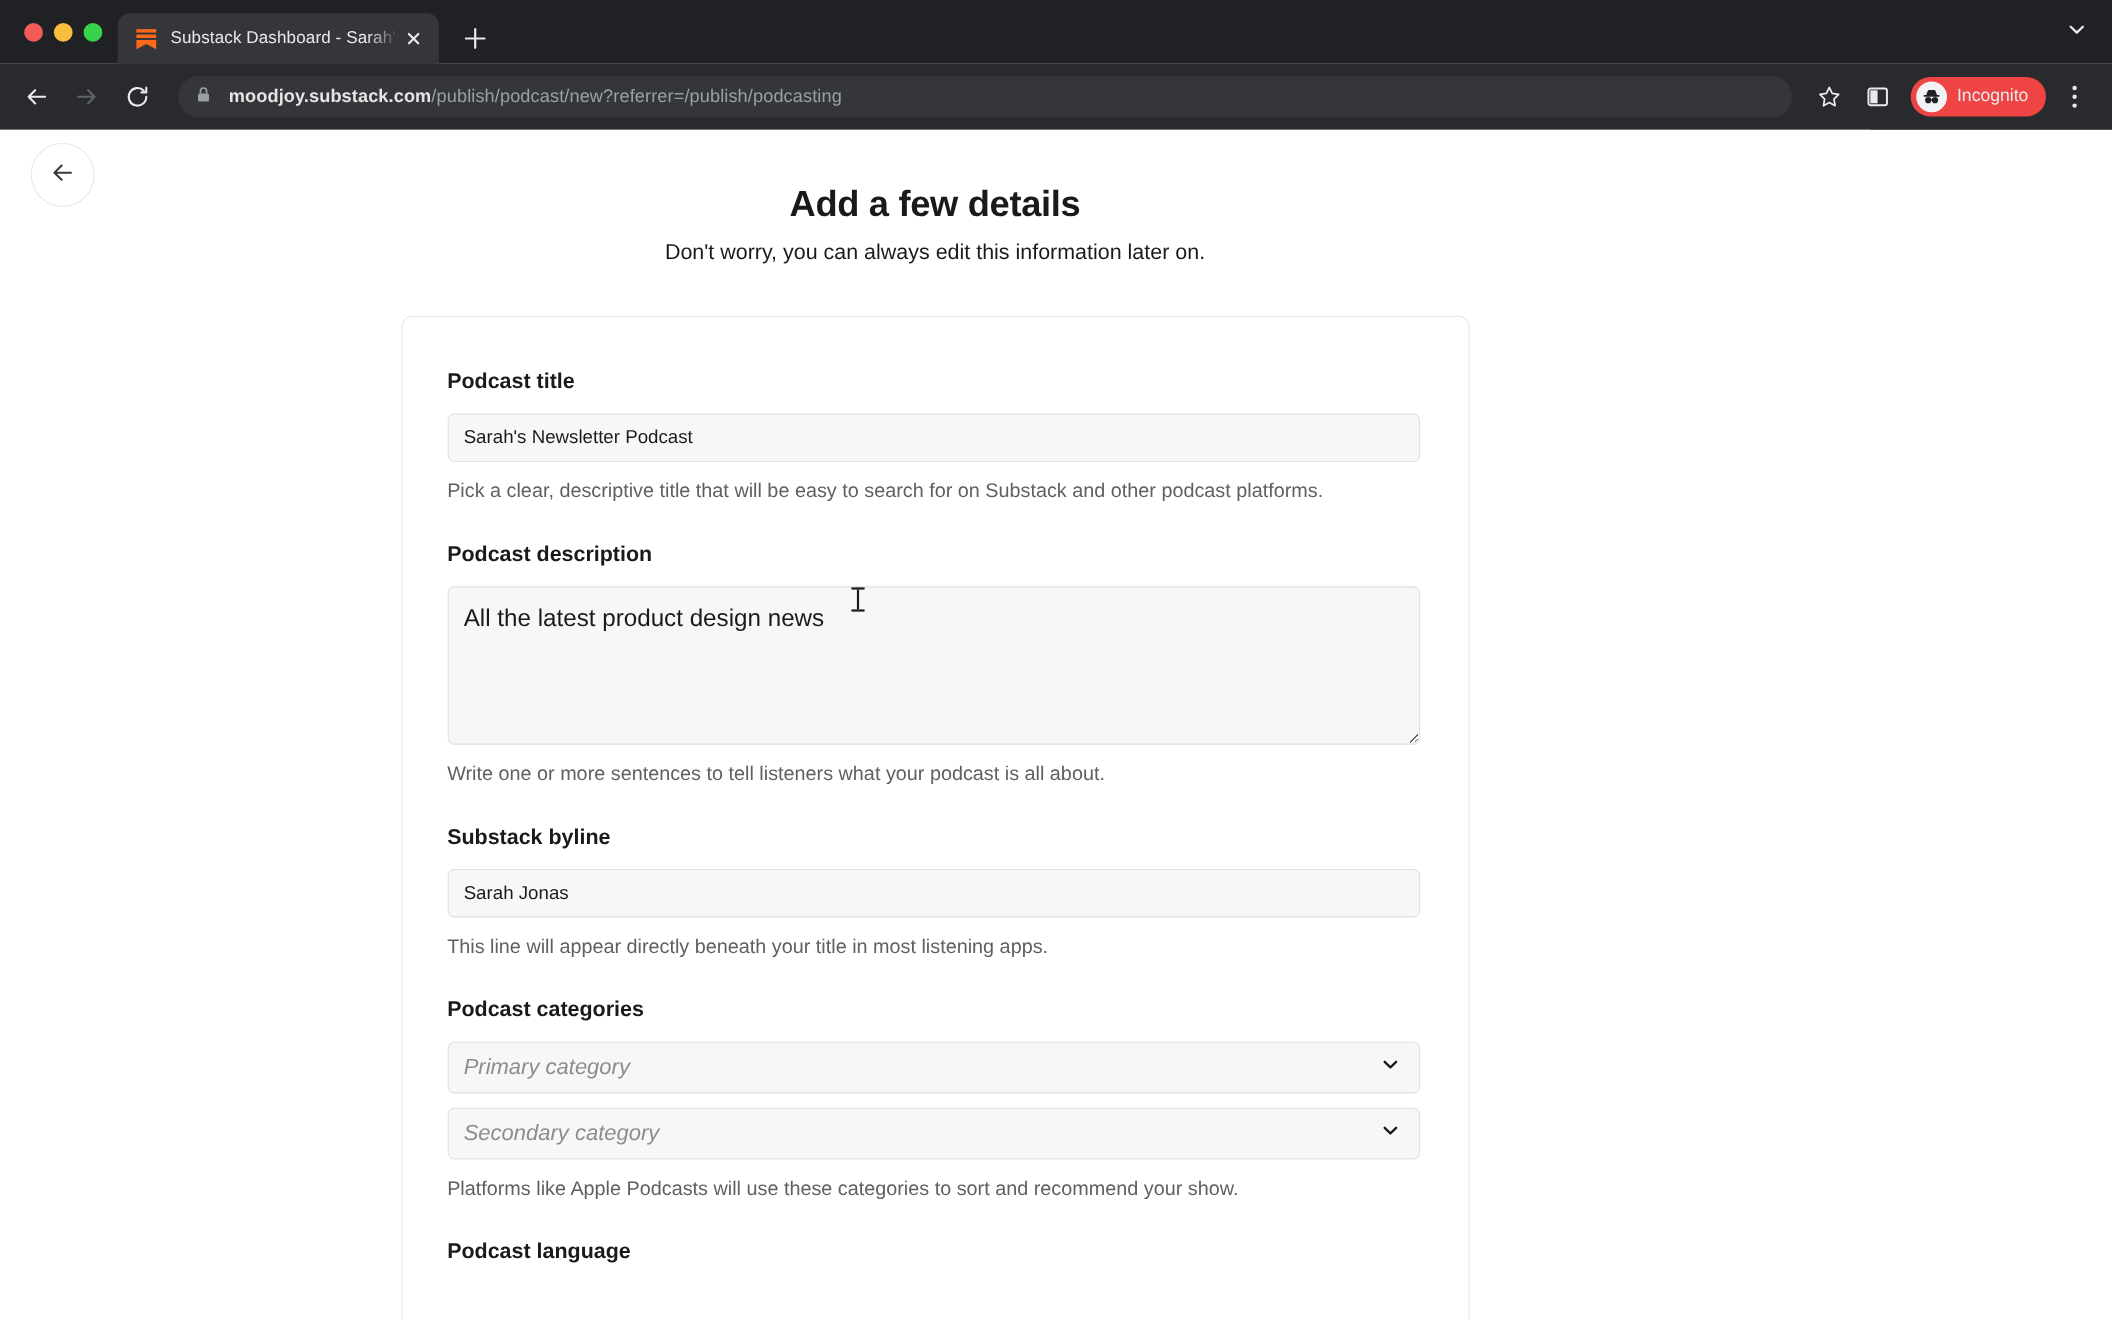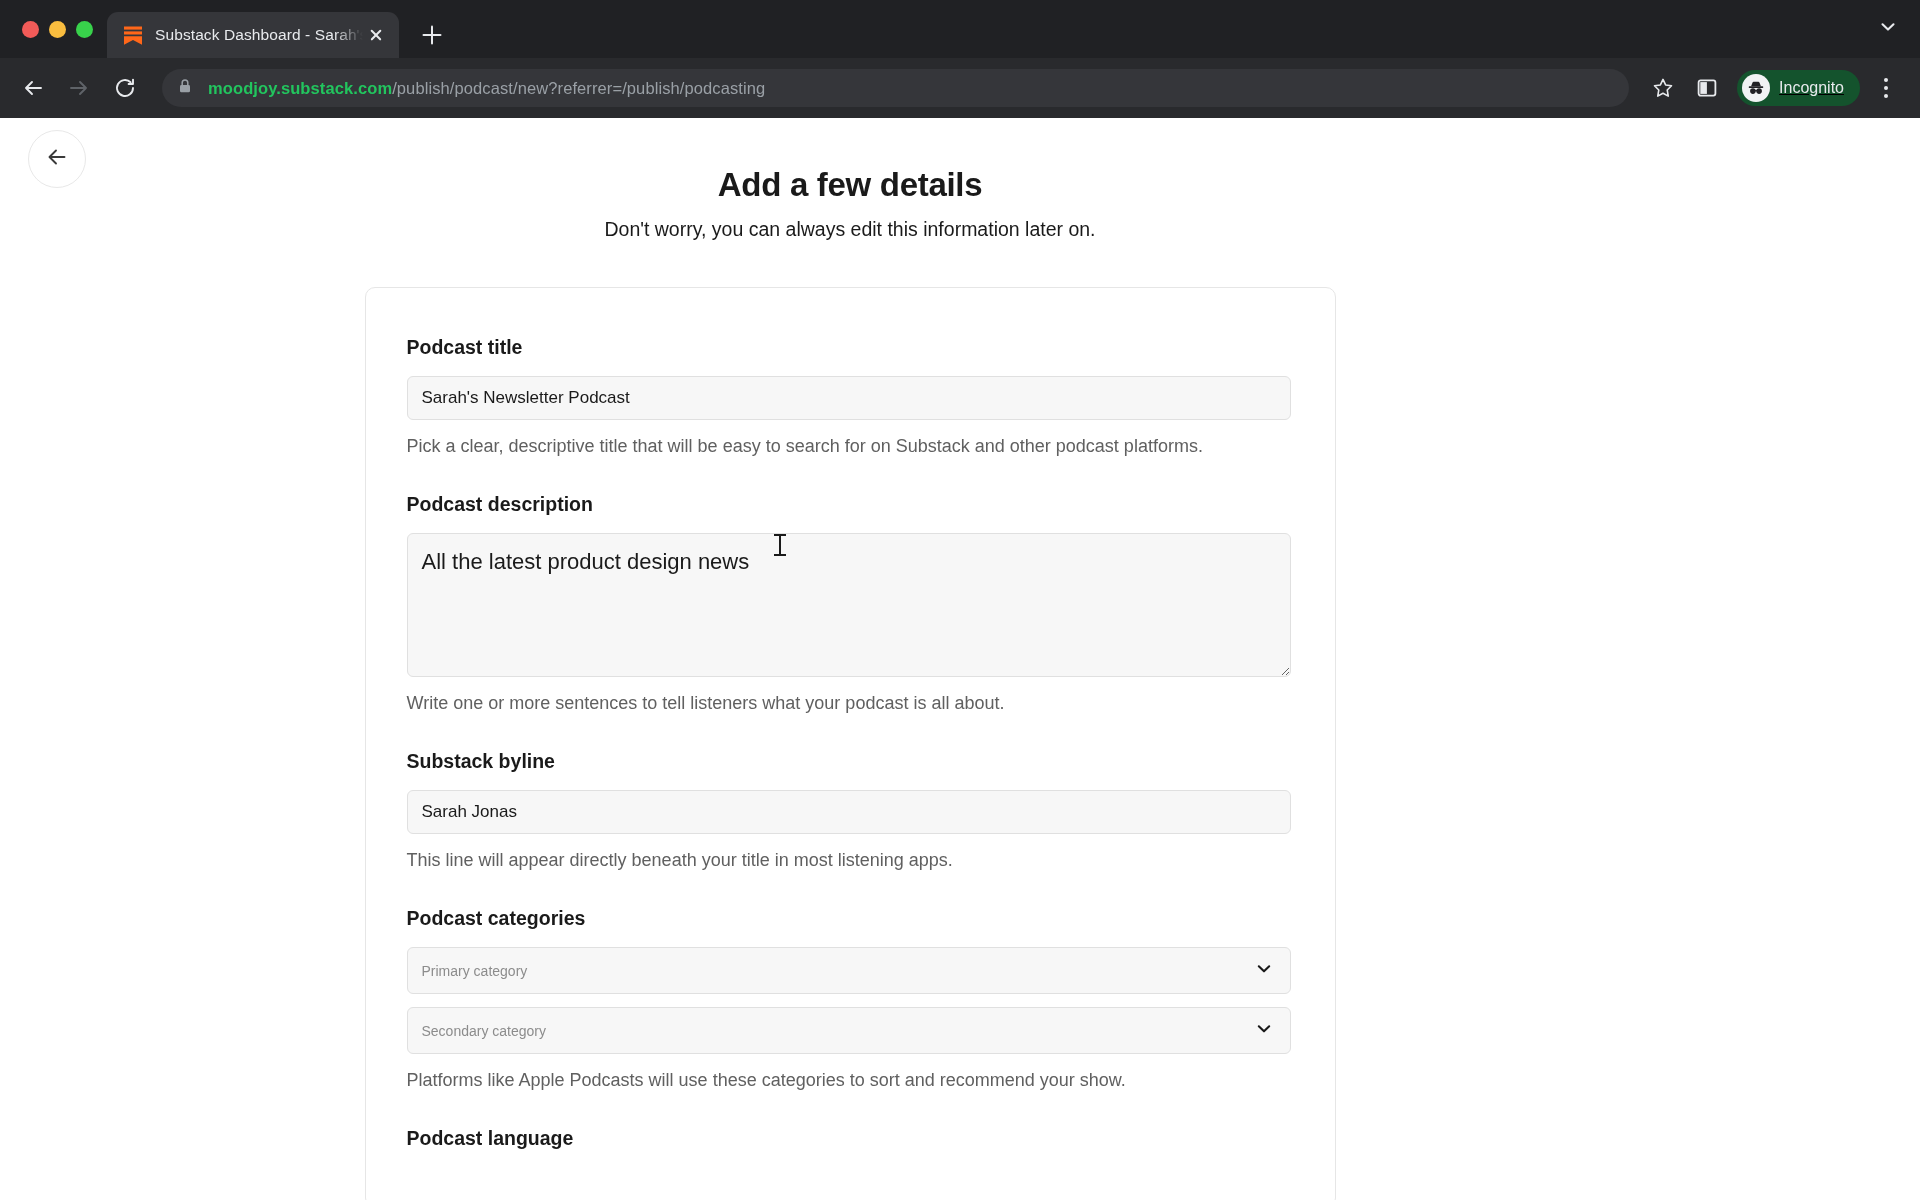--- a/index.html
+++ b/index.html
@@ -141,40 +141,39 @@
     min-width: 0;
   }
   .lock { flex: 0 0 16px; margin-right: 14px; }
   .url {
     font-size: 16.5px;
     color: #9aa0a6;
     white-space: nowrap;
     overflow: hidden;
     letter-spacing: 0.1px;
   }
-  .url b { color: #22c55e; font-weight: 700; }
+  .url b { color: #e5e5e5; font-weight: 700; }
 
   .tb-icon {
     width: 40px; height: 40px;
     display: flex; align-items: center; justify-content: center;
     border-radius: 50%;
     flex: 0 0 40px;
   }
 
   .incognito-pill {
     height: 36px;
-    background: #14532d;
+    background: #ef4444;
     border-radius: 18px;
     display: flex;
     align-items: center;
     padding: 0 16px 0 5px;
     gap: 9px;
     margin-left: 6px;
     flex: 0 0 auto;
-    text-decoration: underline;
   }
   .incog-avatar {
     width: 28px; height: 28px;
     border-radius: 50%;
     background: #f1f3f4;
     display: flex; align-items: center; justify-content: center;
     flex: 0 0 28px;
   }
   .incog-label { color: #e8eaed; font-size: 16px; }
 
@@ -285,23 +284,24 @@
     height: 47px;
     border: 1px solid #e0e0e0;
     border-radius: 6px;
     background: #f7f7f7;
     display: flex;
     align-items: center;
     padding: 0 17px 0 14px;
     margin-bottom: 13px;
   }
   .fselect-text {
-    font-size: 14px;
+    font-size: 20px;
     color: #8c8c8c;
     flex: 1;
+    font-style: italic;
   }
 
   
   .ibeam {
     position: absolute;
     left: 774px; top: 416px;
     width: 12px; height: 22px;
   }
   .ibeam::before {
     content: "";

